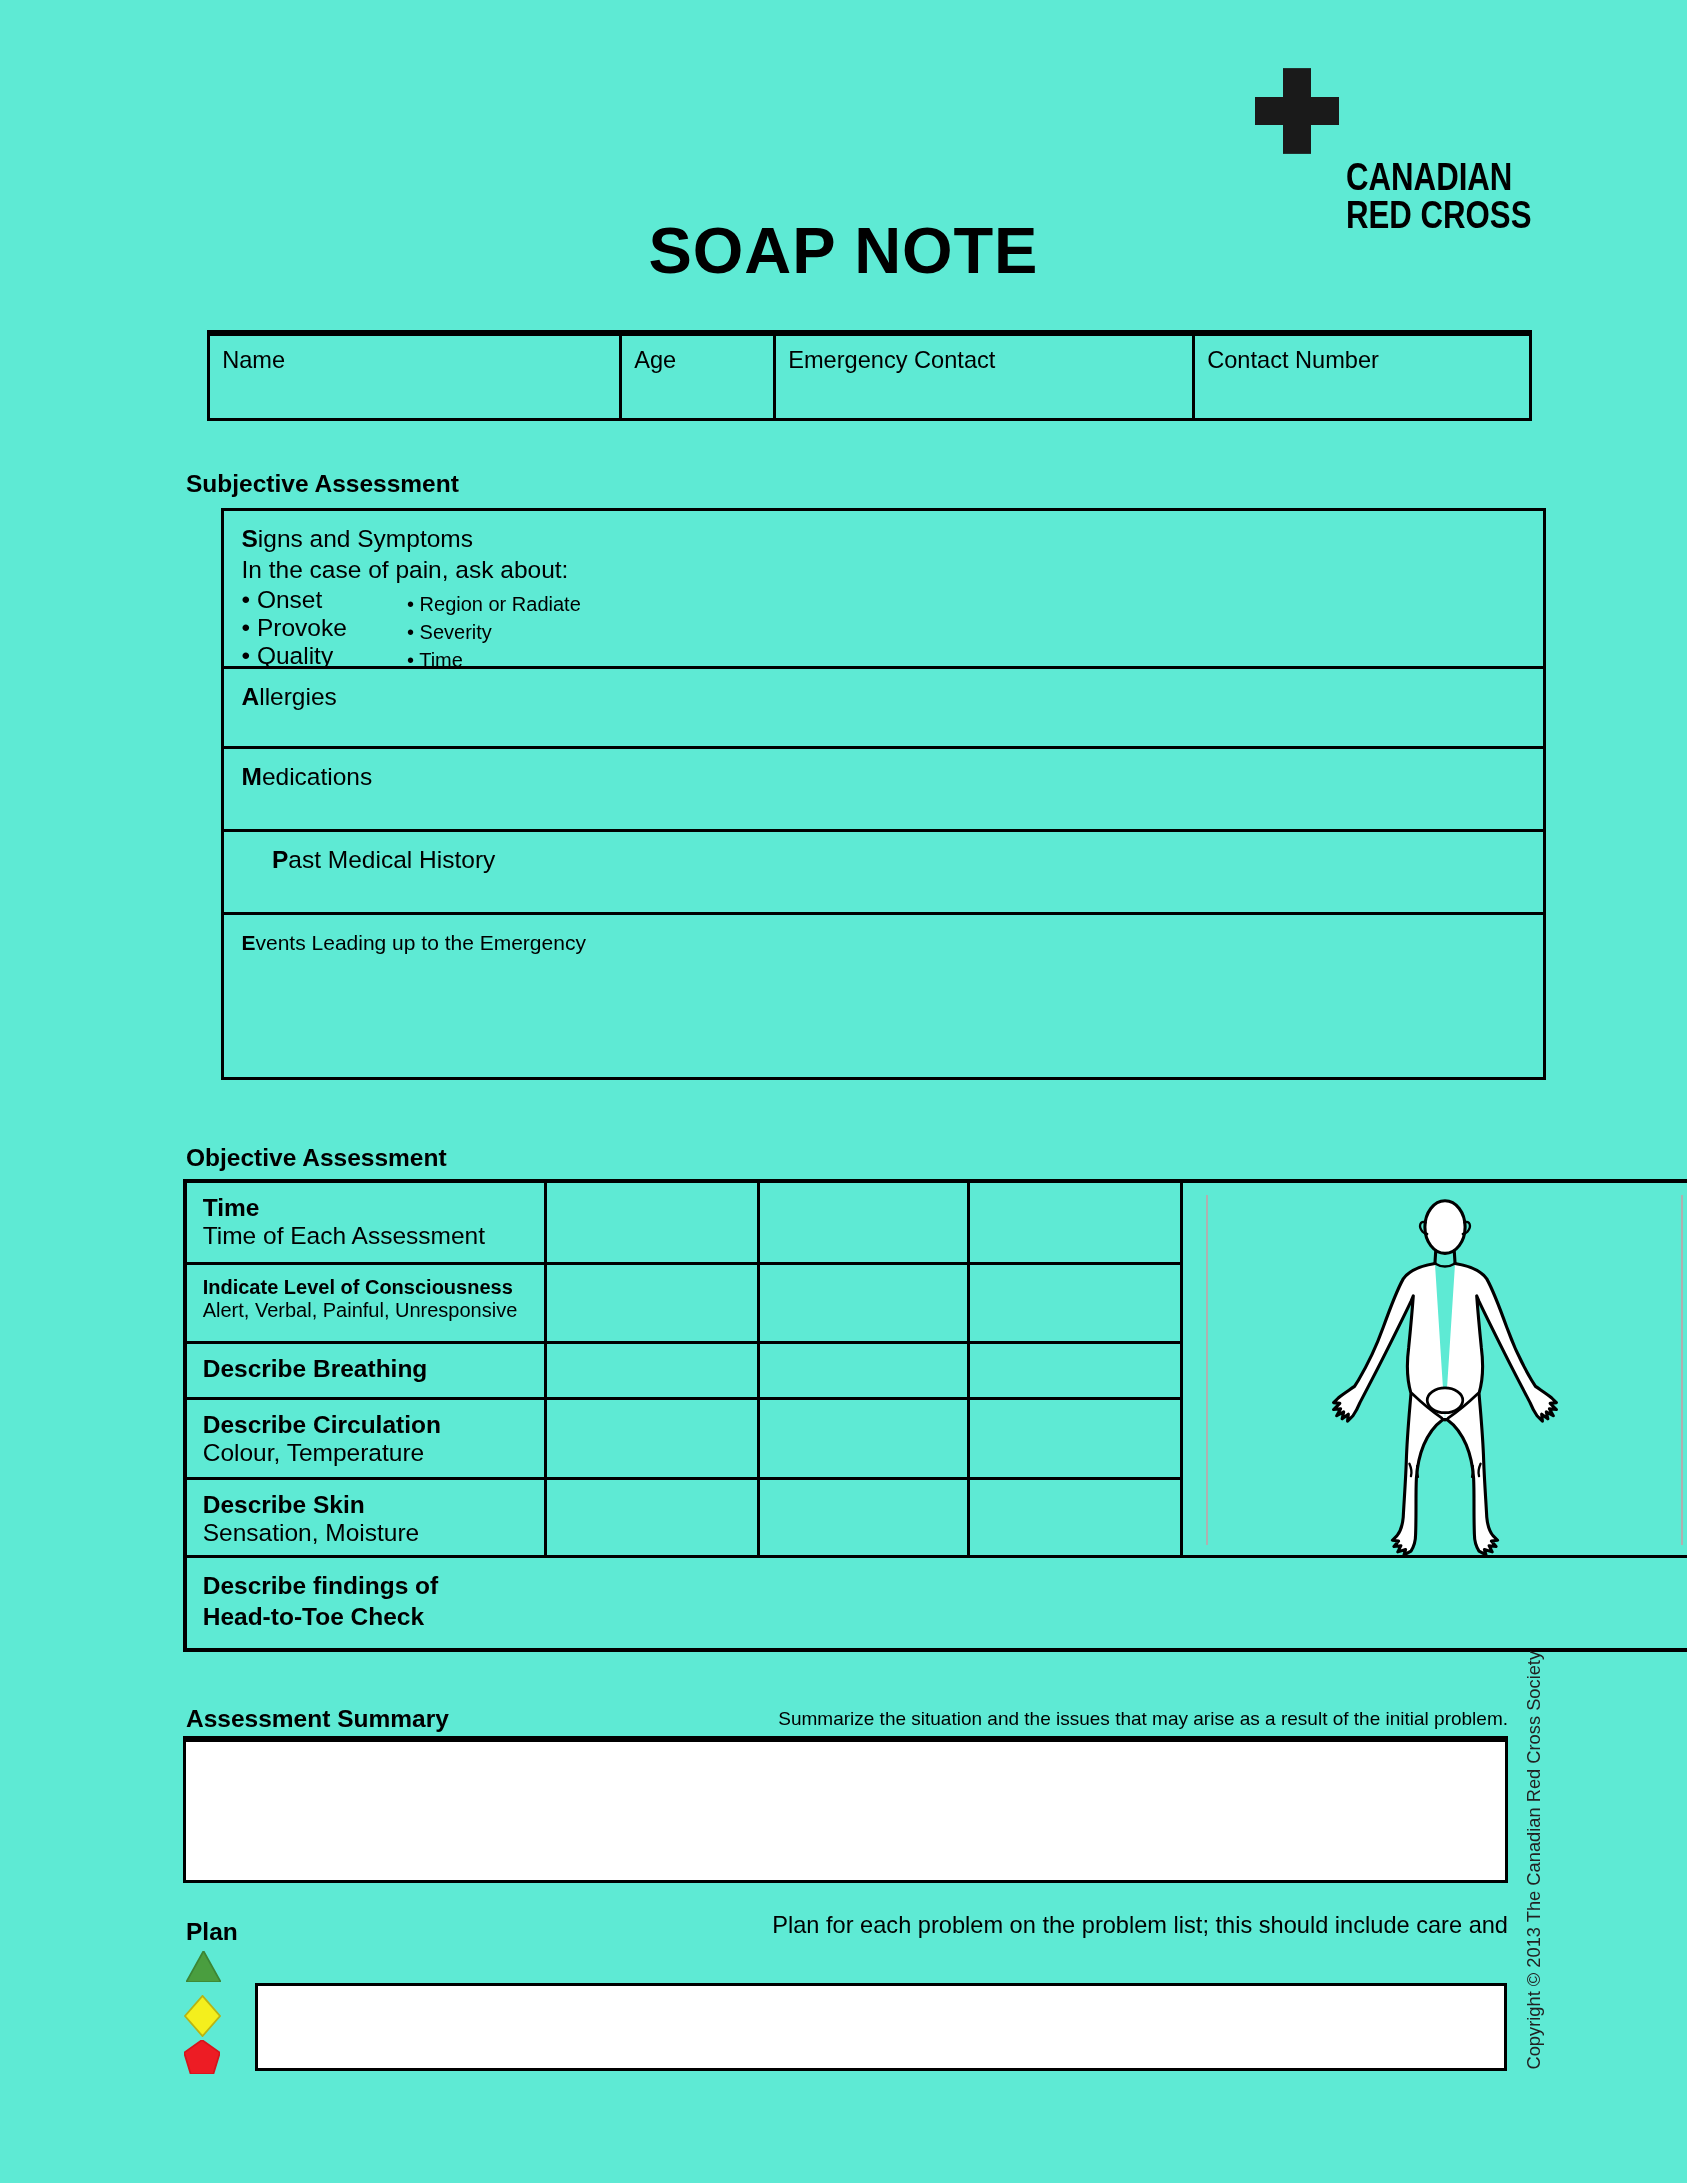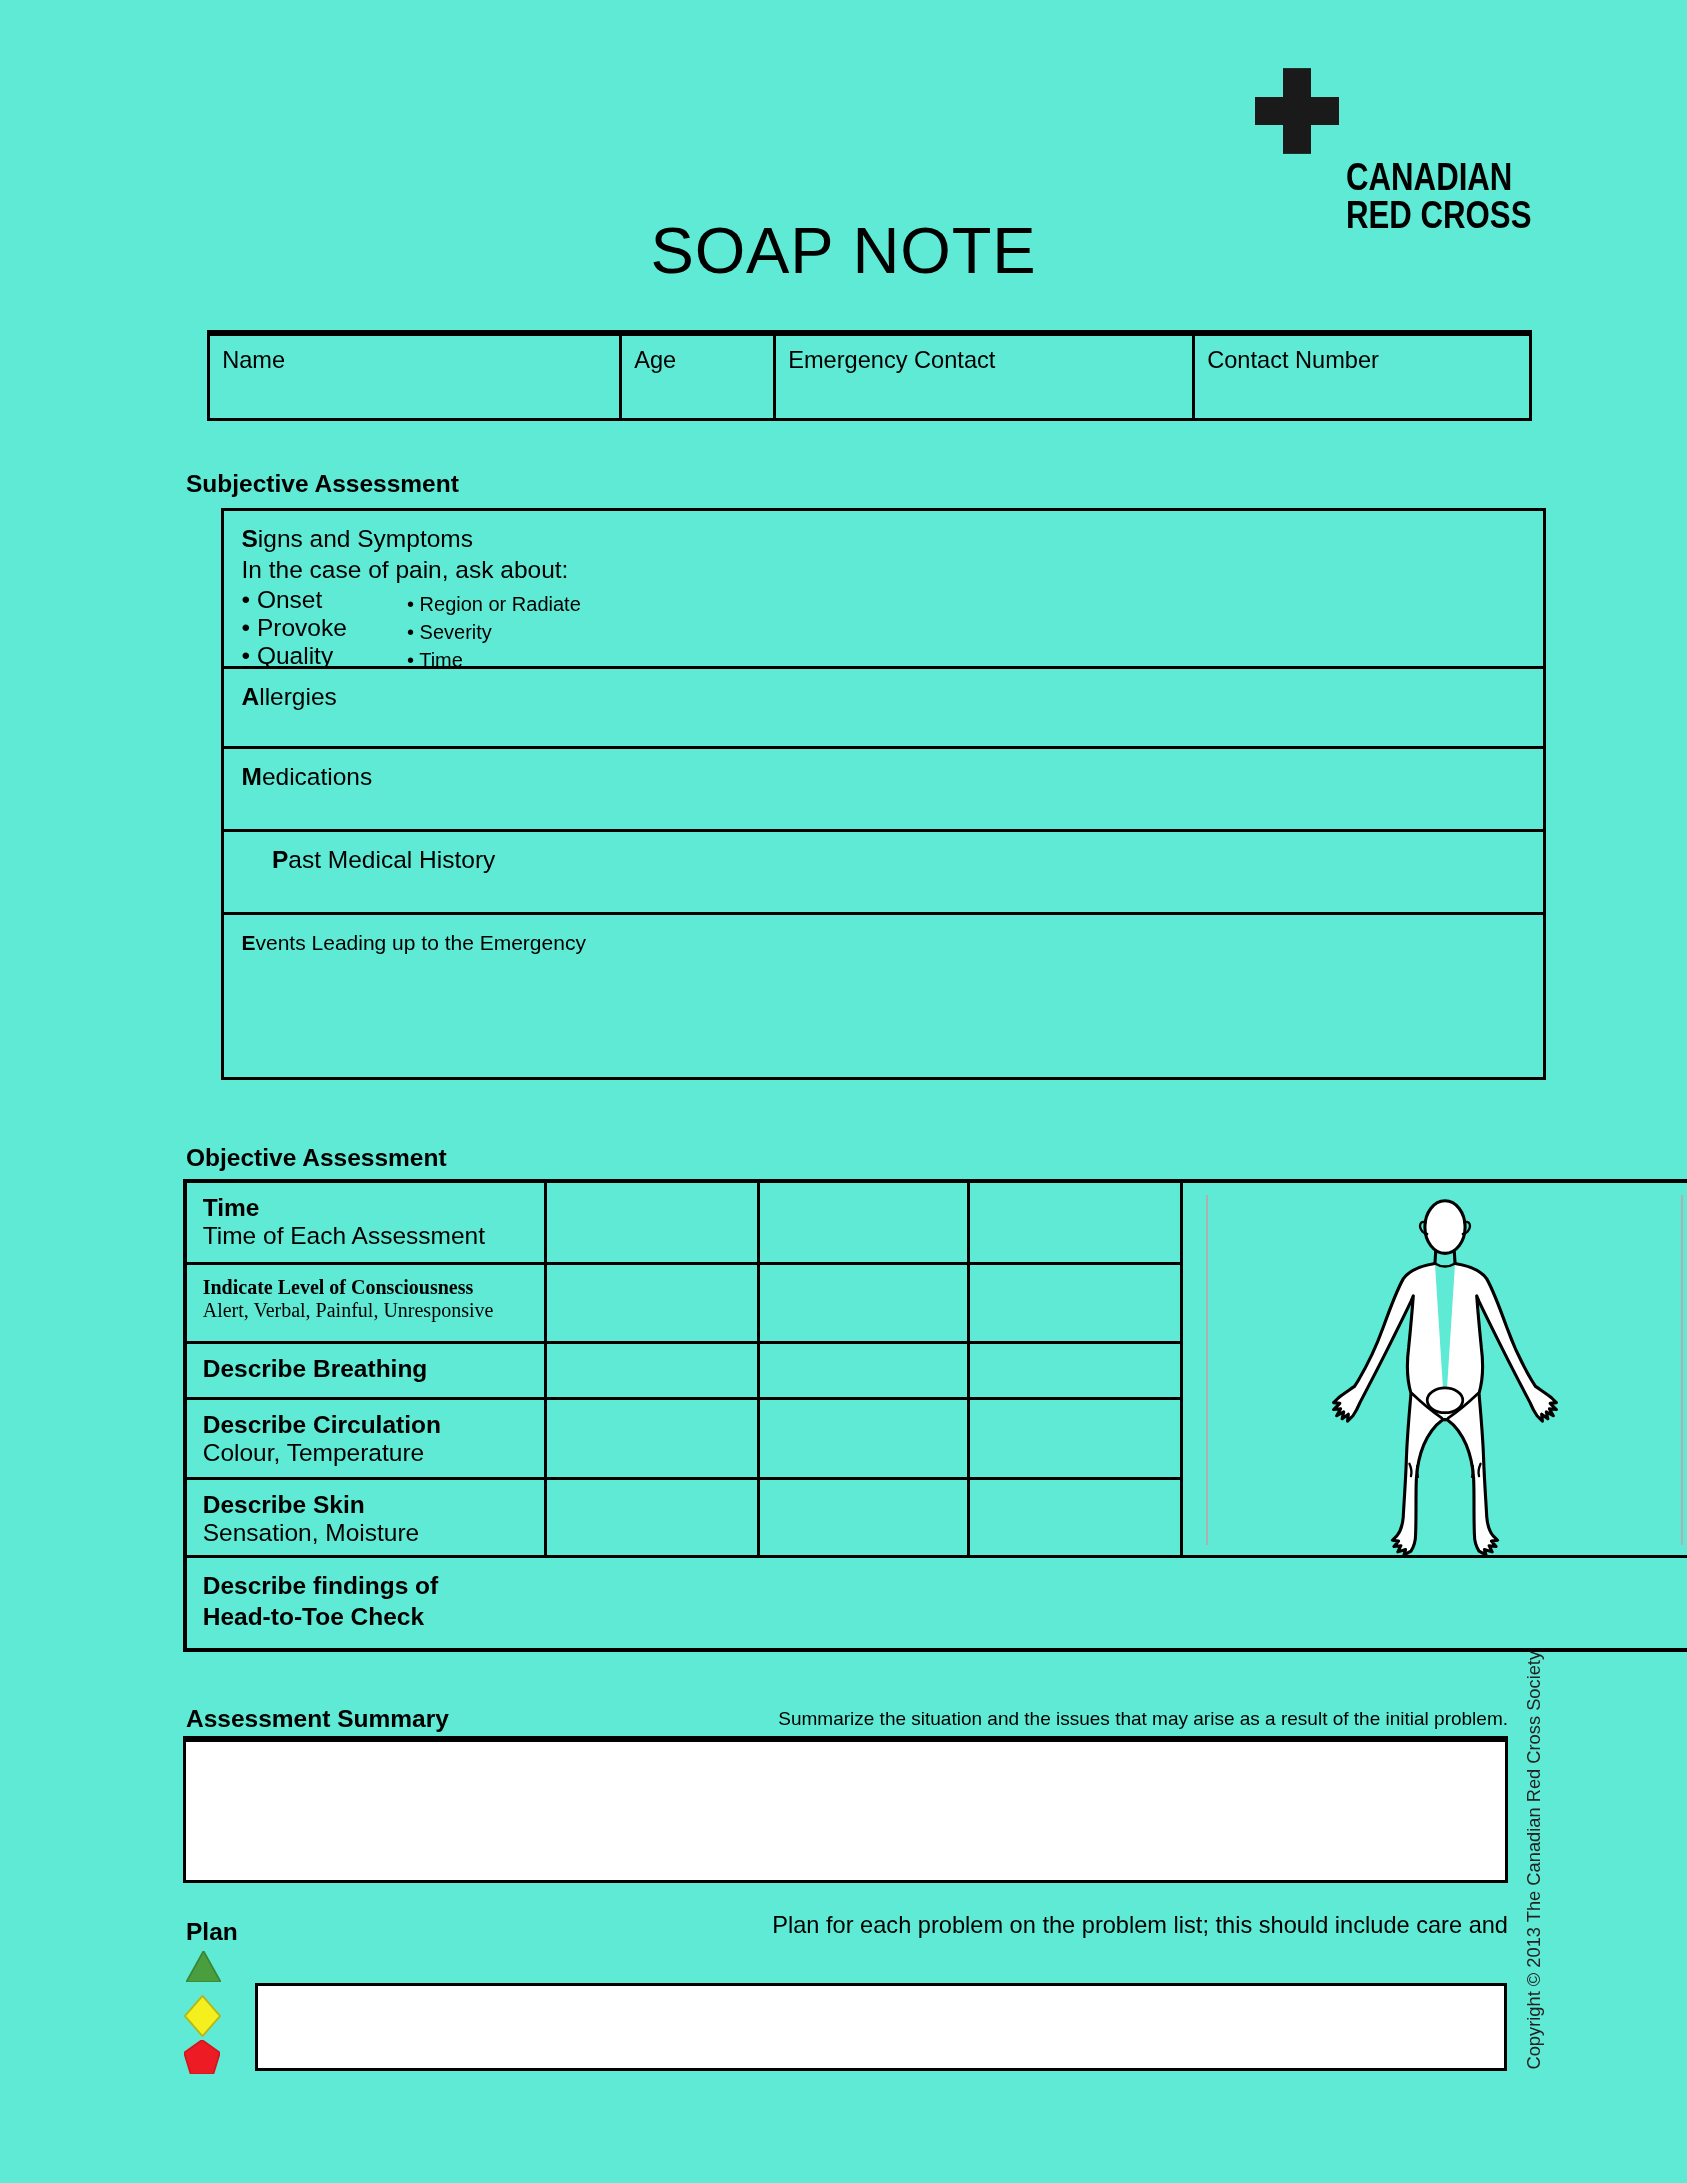--- a/index.html
+++ b/index.html
@@ -12,21 +12,21 @@
   
   .logo-cross{left:1255px;top:68px;}
   .logo-word{
     left:1346px;top:158px;font-weight:bold;font-size:39px;line-height:38px;
     letter-spacing:0px;transform:scaleX(0.80);transform-origin:left top;white-space:nowrap;
   }
 
   
   .title{
     left:0;top:213px;width:1687px;text-align:center;
-    font-size:65px;font-weight:normal;letter-spacing:0.9px;
+    font-size:65px;font-weight:bold;letter-spacing:0.9px;
   }
 
   
   .ptable{
     left:183px;top:330px;width:1325px;height:91px;box-sizing:border-box;
     border:3.5px solid #000;border-top-width:6.1px;
     display:grid;grid-template-columns:409px 154px 419px 1fr;margin-left:24px;
   }
   .ptable .cell{box-sizing:border-box;padding:10.5px 0 0 12.2px;font-size:23.6px;}
   .ptable .cell + .cell{border-left:3.5px solid #000;}
@@ -56,21 +56,21 @@
   .otable{
     left:183px;top:1179px;width:1527px;height:473px;box-sizing:border-box;
     border:4.4px solid #000;
     display:grid;
     grid-template-columns:360px 213px 210px 213px 1fr;
     grid-template-rows:82px 79px 56px 80px 78px 1fr;
   }
   .otable .oc{box-sizing:border-box;border-right:3.5px solid #000;border-bottom:3.5px solid #000;}
   .otable .olabel{padding:11.4px 0 0 15.7px;font-size:24.5px;}
   .otable .olabel .b{font-weight:bold;}
-  .otable .small{font-size:20px;font-family:Liberation Serif, serif;}
+  .otable .small{font-size:20px;}
   .otable .diagram{grid-column:5;grid-row:1 / span 5;border-right:none;position:relative;}
   .otable .httc{
     grid-column:1 / -1;grid-row:6;border:none;box-sizing:border-box;
     padding:12.2px 0 0 15.7px;font-size:24.5px;font-weight:bold;line-height:31px;
   }
   .scanline{position:absolute;top:12.2px;bottom:10.5px;width:1.7px;background:#b0b0b0;}
 
   
   .sumnote{right:179px;top:1708px;font-size:19px;text-align:right;}
   .sumbox{

